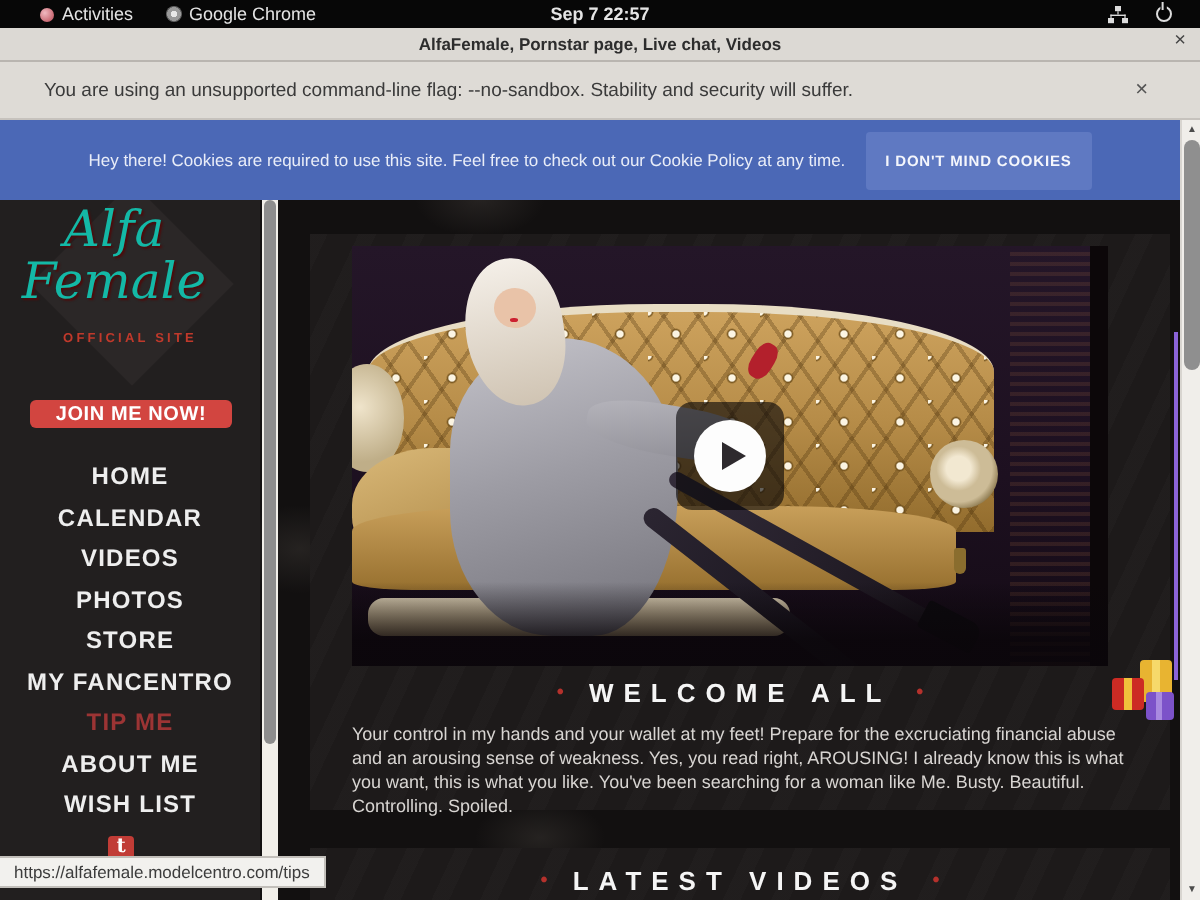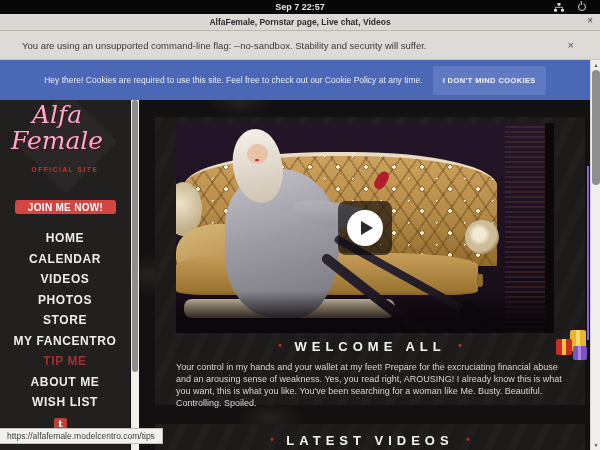--- a/index.html
+++ b/index.html
@@ -52,21 +52,21 @@
   .cookiebar { position:absolute; left:0; top:0; width:590px; height:40px; background:#4b68b6;
                display:flex; align-items:center; justify-content:center; gap:10px; }
   .cookiebar .msg { font-size:8.5px; color:#e9edf8; }
   .cookie-btn { background:#5f79c2; border:none; border-radius:2px; color:#f4f6fc; font-weight:bold;
                 font-size:7.5px; letter-spacing:.4px; padding:10px 10px; font-family:inherit; }
 
   
   .sidebar { position:absolute; left:0; top:40px; width:130px; height:350px; background:#221f1f; overflow:hidden; }
   .diamond { position:absolute; left:30px; top:6px; width:72px; height:72px; background:#2b2727; transform:rotate(45deg); }
   .logo { position:absolute; left:0; top:2px; width:114px; text-align:center;
-          font-family:"DejaVu Serif", serif; font-style:italic; color:#f9a8d4;
+          font-family:"DejaVu Serif", serif; font-style:italic; color:#14b8a6;
           text-shadow:1px 1px 1px #4d0c0c; line-height:1.0; }
   .logo .l1 { font-size:25px; }
   .logo .l2 { font-size:25px; margin-top:1px; }
   .tagline { position:absolute; left:0; top:66px; width:130px; text-align:center;
              font-size:6.5px; font-weight:bold; letter-spacing:1.6px; color:#c0392b; }
   .join { position:absolute; left:15px; top:100px; width:101px; height:14px; background:#d24540;
           border:none; border-radius:3px; color:#fff; font-weight:bold; font-size:10px;
           letter-spacing:.3px; font-family:inherit; }
   .nav { position:absolute; left:0; top:128px; width:130px; }
   .nav a { display:block; height:20.5px; line-height:20.5px; text-align:center; text-decoration:none;
@@ -169,20 +169,30 @@
   .statusbar { position:absolute; left:0; top:368px; height:16px; background:#f2f1ee;
                border:1px solid #c2bfba; border-left:none; display:inline-flex; align-items:center;
                padding:0 7px; font-size:8.5px; color:#3c3c3c; }
 </style>
 </head>
 <body>
 
 <div class="screen">
 
   <div class="topbar">
+    <div class="tb-left">
+      <div class="tb-item">
+        <span class="act-dot"></span>
+        <span>Activities</span>
+      </div>
+      <div class="tb-item">
+        <span class="chrome-ico"></span>
+        <span>Google Chrome</span>
+      </div>
+    </div>
     <div class="tb-clock">Sep 7 22:57</div>
     <div class="tb-right">
       <span class="net-ico">
         <svg width="10" height="9" viewBox="0 0 10 9">
             <g fill="#dcdcdc">
               <rect x="3.5" y="0" width="3" height="2.6"></rect>
               <rect x="0" y="6" width="3" height="2.6"></rect>
               <rect x="7" y="6" width="3" height="2.6"></rect>
               <path d="M4.7 2.6h.6v1.7h-.6z"></path>
               <path d="M1.2 4.3h7.6v.7H1.2z"></path>

